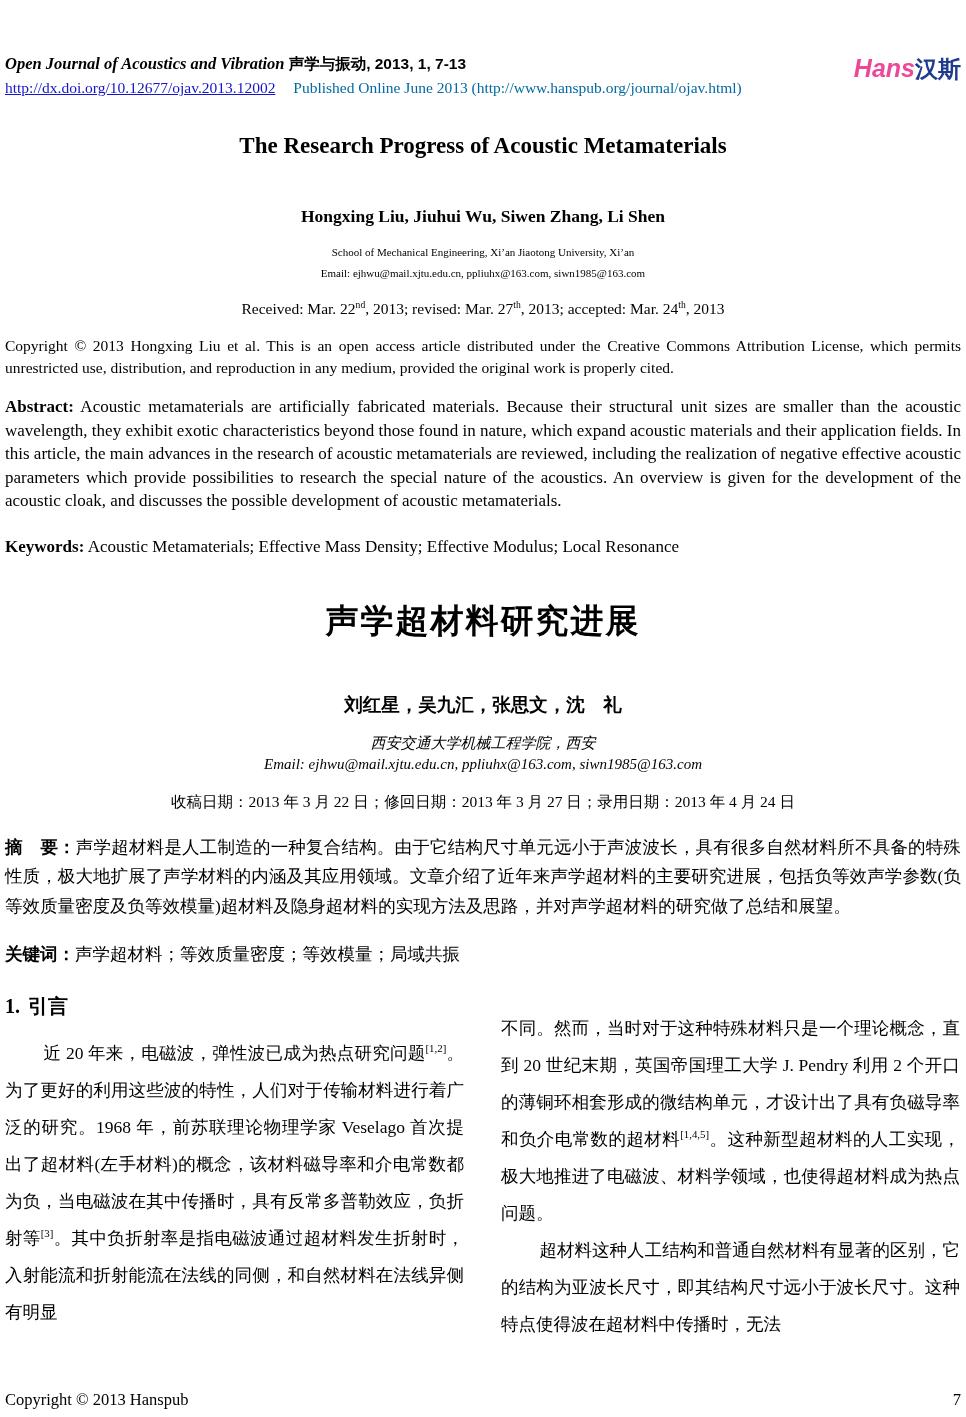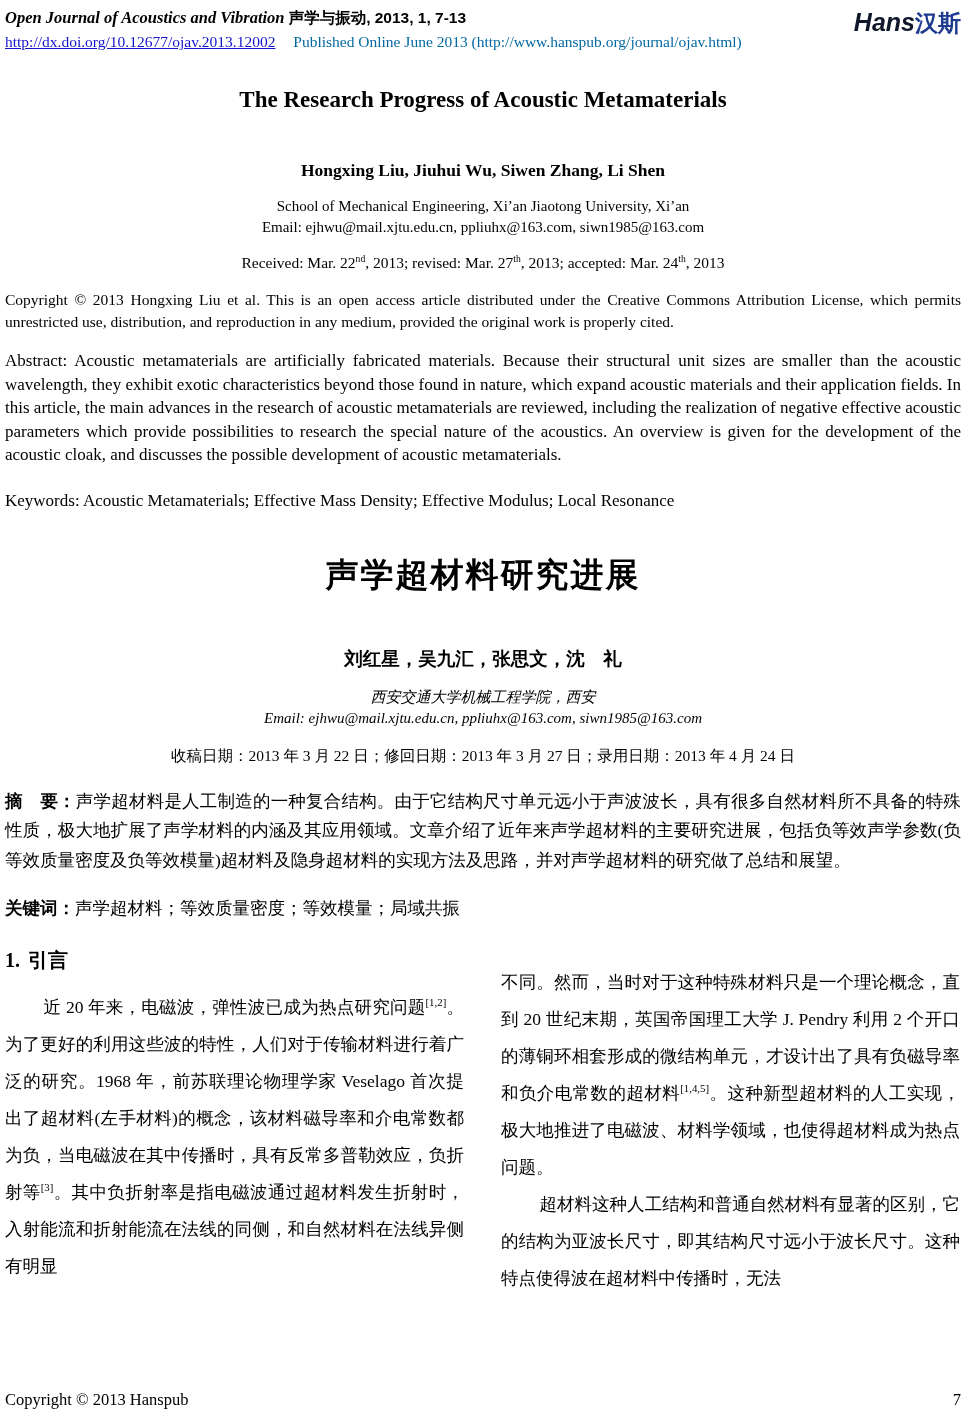--- a/index.html
+++ b/index.html
@@ -6,39 +6,39 @@
   html, body { margin: 0; padding: 0; }
   body {
     width: 966px; height: 1417px;
     background: #ffffff; color: #000000;
     font-family: "Liberation Serif", "DejaVu Serif", serif;
     position: relative; overflow: hidden;
   }
   .page { padding: 8px 5px 0 5px; }
 
   
-  .header { display: flex; justify-content: space-between; align-items: flex-start; }
+  .header { display: flex; justify-content: space-between; align-items: flex-start; margin-top: 46px; }
   .hdr-line1 { font-size: 16.5px; font-weight: bold; white-space: nowrap; }
   .journal-name { font-style: italic; }
   .journal-meta { font-style: normal; font-family: "Liberation Sans", "Liberation Serif", serif; font-size: 15.5px; }
   .hdr-line2 { font-size: 15.5px; margin-top: 4px; white-space: nowrap; }
   .doi-link { color: #1414cc; text-decoration: underline; }
   .published { color: #0369a1; margin-left: 14px; }
   .logo { white-space: nowrap; line-height: 1; padding-top: 2px; }
   .logo-en { font-family: "Liberation Sans", sans-serif; font-weight: bold; font-style: italic; font-size: 25px; }
   .logo-cn { font-family: "Liberation Sans", sans-serif; font-weight: bold; font-size: 23px; }
 
   
   .title-en { margin-top: 36px; text-align: center; font-size: 23px; font-weight: bold; }
   .authors-en { margin-top: 47px; text-align: center; font-size: 17.5px; font-weight: bold; }
-  .affil-block { margin-top: 15px; text-align: center; font-size: 15px; line-height: 21px; }
+  .affil-block { margin-top: 15px; text-align: center; font-size: 11px; line-height: 21px; }
   .received { margin-top: 16px; text-align: center; font-size: 15.5px; }
   .copyright-notice { margin-top: 17px; font-size: 15.5px; line-height: 21.5px; text-align: justify; }
   .abstract { margin-top: 17px; font-size: 17px; line-height: 23.6px; text-align: justify; }
-  .bold { font-weight: normal; }
+  .bold { font-weight: bold; }
   .keywords { margin-top: 24px; font-size: 17px; }
 
   
   .title-cn { margin-top: 42px; text-align: center; font-size: 33px; font-weight: bold;
               font-family: "Liberation Sans", sans-serif; letter-spacing: 2px; }
   .authors-cn { margin-top: 48px; text-align: center; font-size: 18.5px; font-weight: bold; }
   .affil-cn-block { margin-top: 16px; text-align: center; font-size: 15px; line-height: 21.5px; font-style: italic; }
   .dates-cn { margin-top: 16px; text-align: center; font-size: 15.5px; }
   .abstract-cn { margin-top: 20px; font-size: 17.5px; line-height: 29.5px; text-align: justify; }
   .label-hei { font-weight: bold; font-family: "Liberation Sans", sans-serif; }
@@ -69,21 +69,21 @@
         <span class="journal-name">Open Journal of Acoustics and Vibration</span>
         <span> </span>
         <span class="journal-meta">声学与振动, 2013, 1, 7-13</span>
       </div>
       <div class="hdr-line2">
         <a href="#" class="doi-link">http://dx.doi.org/10.12677/ojav.2013.12002</a>
         <span class="published">Published Online June 2013 (http://www.hanspub.org/journal/ojav.html)</span>
       </div>
     </div>
     <div class="logo">
-      <span class="logo-en" style="color: #0f172a;">Hans</span><span class="logo-cn" style="color: rgb(31, 59, 143);">汉斯</span>
+      <span class="logo-en" style="color: #ec4899;">Hans</span><span class="logo-cn" style="color: rgb(31, 59, 143);">汉斯</span>
     </div>
   </div>
 
   <h1 class="title-en" style="margin-bottom:0;">The Research Progress of Acoustic Metamaterials</h1>
 
   <div class="authors-en">Hongxing Liu, Jiuhui Wu, Siwen Zhang, Li Shen</div>
 
   <div class="affil-block">
     <div>School of Mechanical Engineering, Xi’an Jiaotong University, Xi’an</div>
     <div>Email: ejhwu@mail.xjtu.edu.cn, ppliuhx@163.com, siwn1985@163.com</div>

